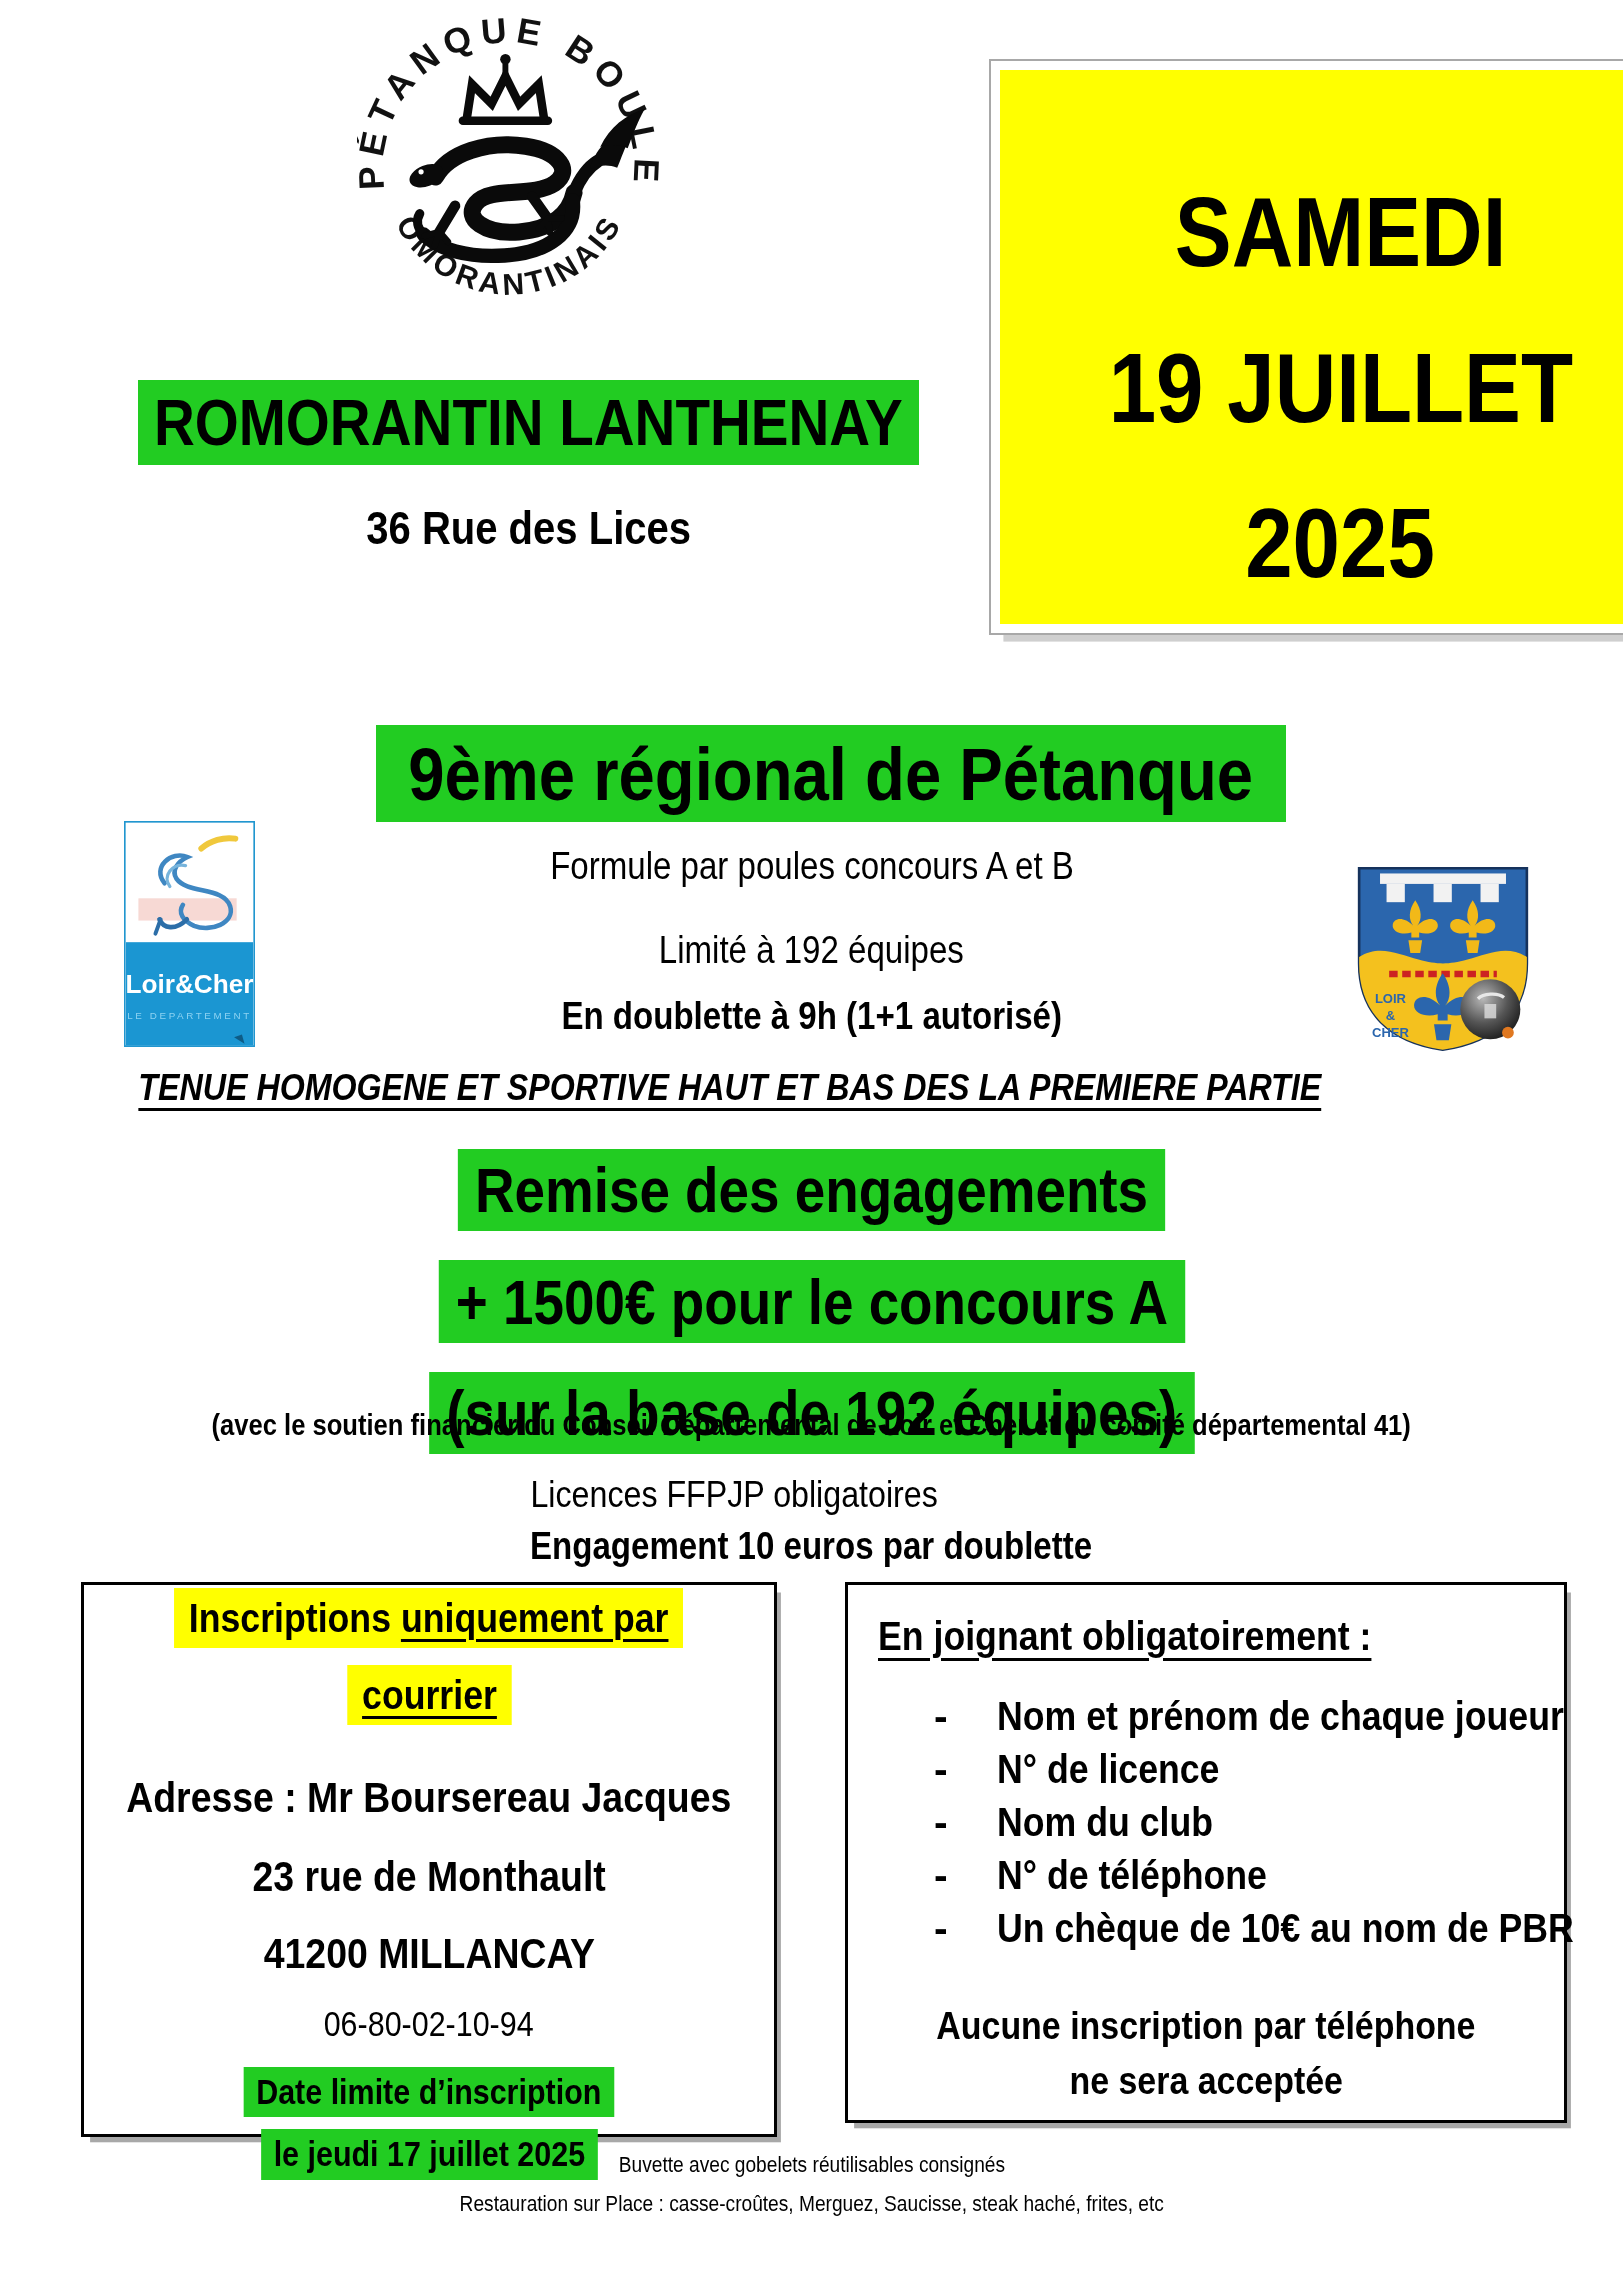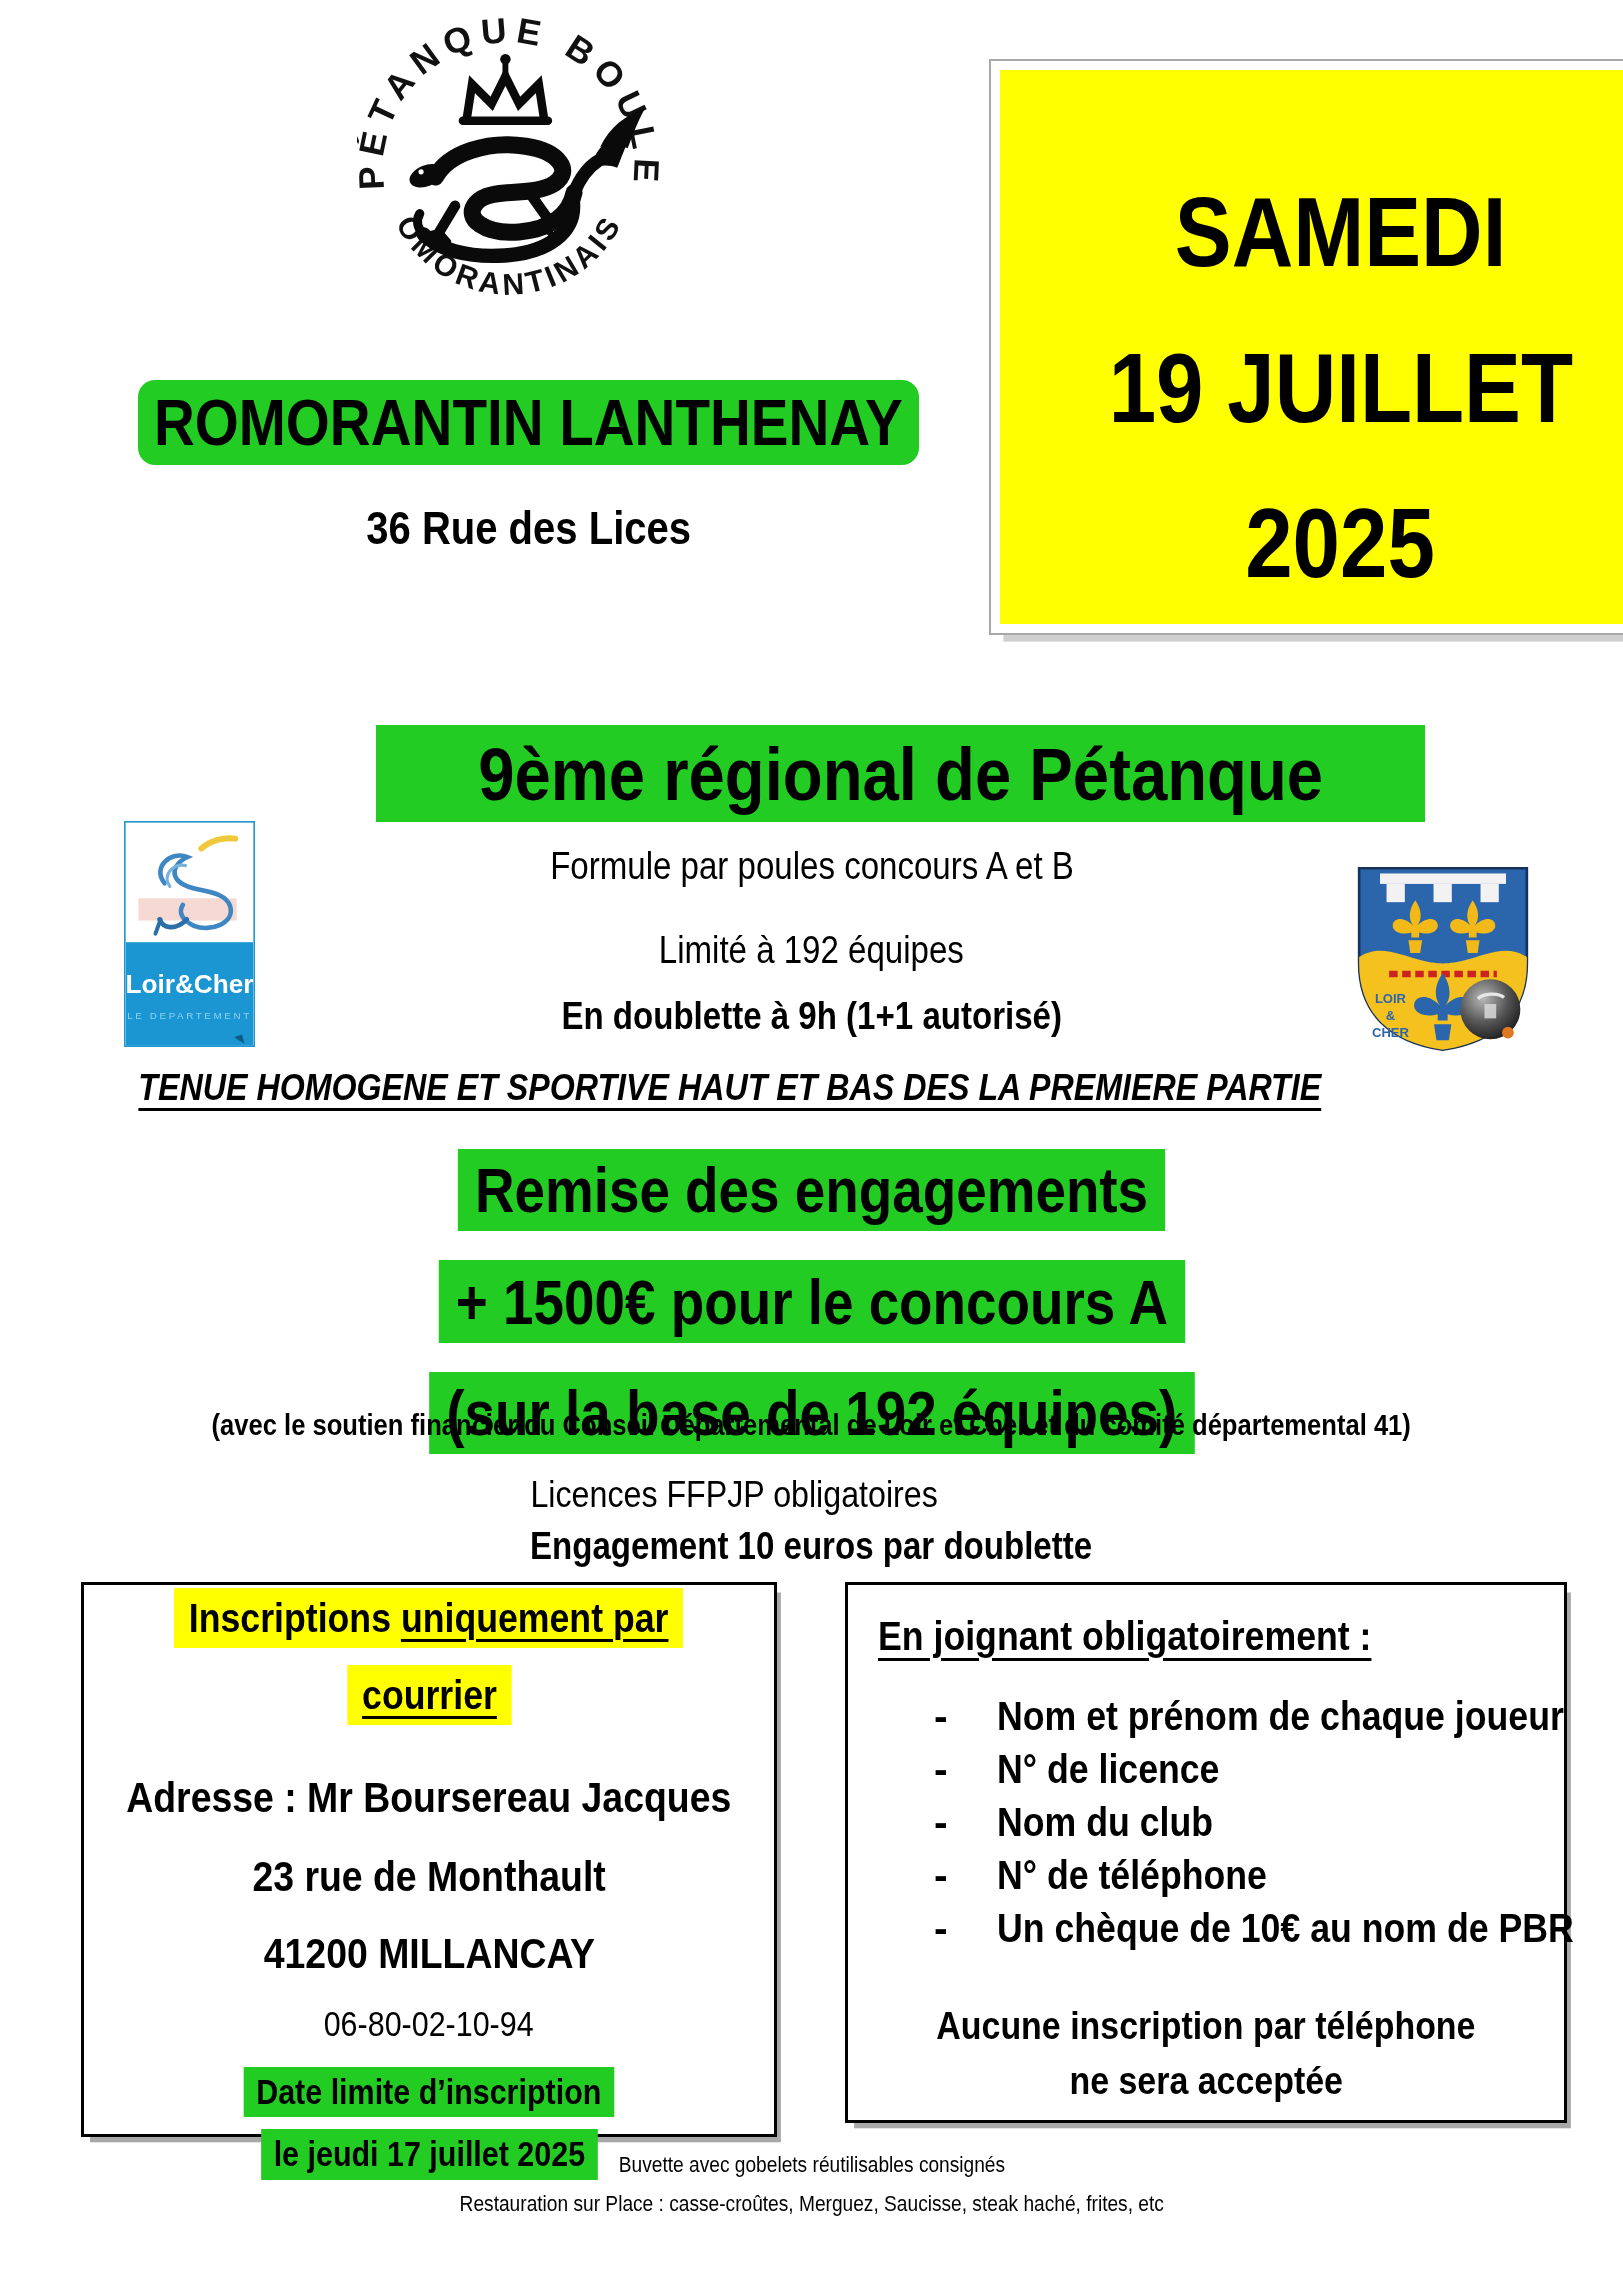--- a/index.html
+++ b/index.html
@@ -8,33 +8,33 @@
   .abs{position:absolute;}
   .ctr{text-align:center;}
   .nowrap{white-space:nowrap;}
   .sx{display:inline-block;transform:scaleX(.87);transform-origin:center;}
   .sxl{display:inline-block;transform:scaleX(.87);transform-origin:left center;}
   .hl-g{background:#22cc22;}
   .hl-y{background:#ffff00;}
 
   
   .city-bar{left:138px;top:380px;width:781px;height:85px;background:#22cc22;
-            display:flex;align-items:center;justify-content:center;border-radius:17px;}
+            display:flex;align-items:center;justify-content:center;}
   .city-bar span{font-size:65px;font-weight:700;white-space:nowrap;}
   .street-line{left:138px;top:501px;width:781px;font-size:46px;font-weight:700;}
 
   
   .date-box{left:989px;top:59px;width:703px;height:576px;background:#fff;
             border:2.6px solid #a8a8a8;box-shadow:10.5px 10.5px 0 -3.9px #cfcfcf;box-sizing:border-box;}
   .date-fill{position:absolute;left:9.2px;top:9.2px;right:9.2px;bottom:9.2px;background:#ffff00;
              display:flex;flex-direction:column;align-items:center;gap:27.5px;padding-top:98px;box-sizing:border-box;}
   .date-fill div{font-size:98px;line-height:128px;font-weight:700;white-space:nowrap;}
 
   
-  .title-bar{left:376px;top:725px;width:1049px;height:97px;background:#22cc22;
+  .title-bar{left:376px;top:725px;width:910px;height:97px;background:#22cc22;
              display:flex;align-items:center;justify-content:center;}
   .title-bar span{font-size:75px;font-weight:700;white-space:nowrap;}
 
   .line-formule{left:0;top:845px;width:1623px;font-size:38px;}
   .line-limite{left:0;top:929px;width:1623px;font-size:38px;}
   .line-doublette{left:0;top:995px;width:1623px;font-size:38px;font-weight:700;}
   .line-tenue{left:0;top:1067px;width:1459px;font-size:37px;font-weight:700;font-style:italic;}
   .line-tenue .sx{text-decoration:underline;text-decoration-thickness:3.3px;text-underline-offset:7.9px;}
 
   .prize-stack{left:0;top:1149px;width:1623px;display:flex;flex-direction:column;align-items:center;gap:29px;}

